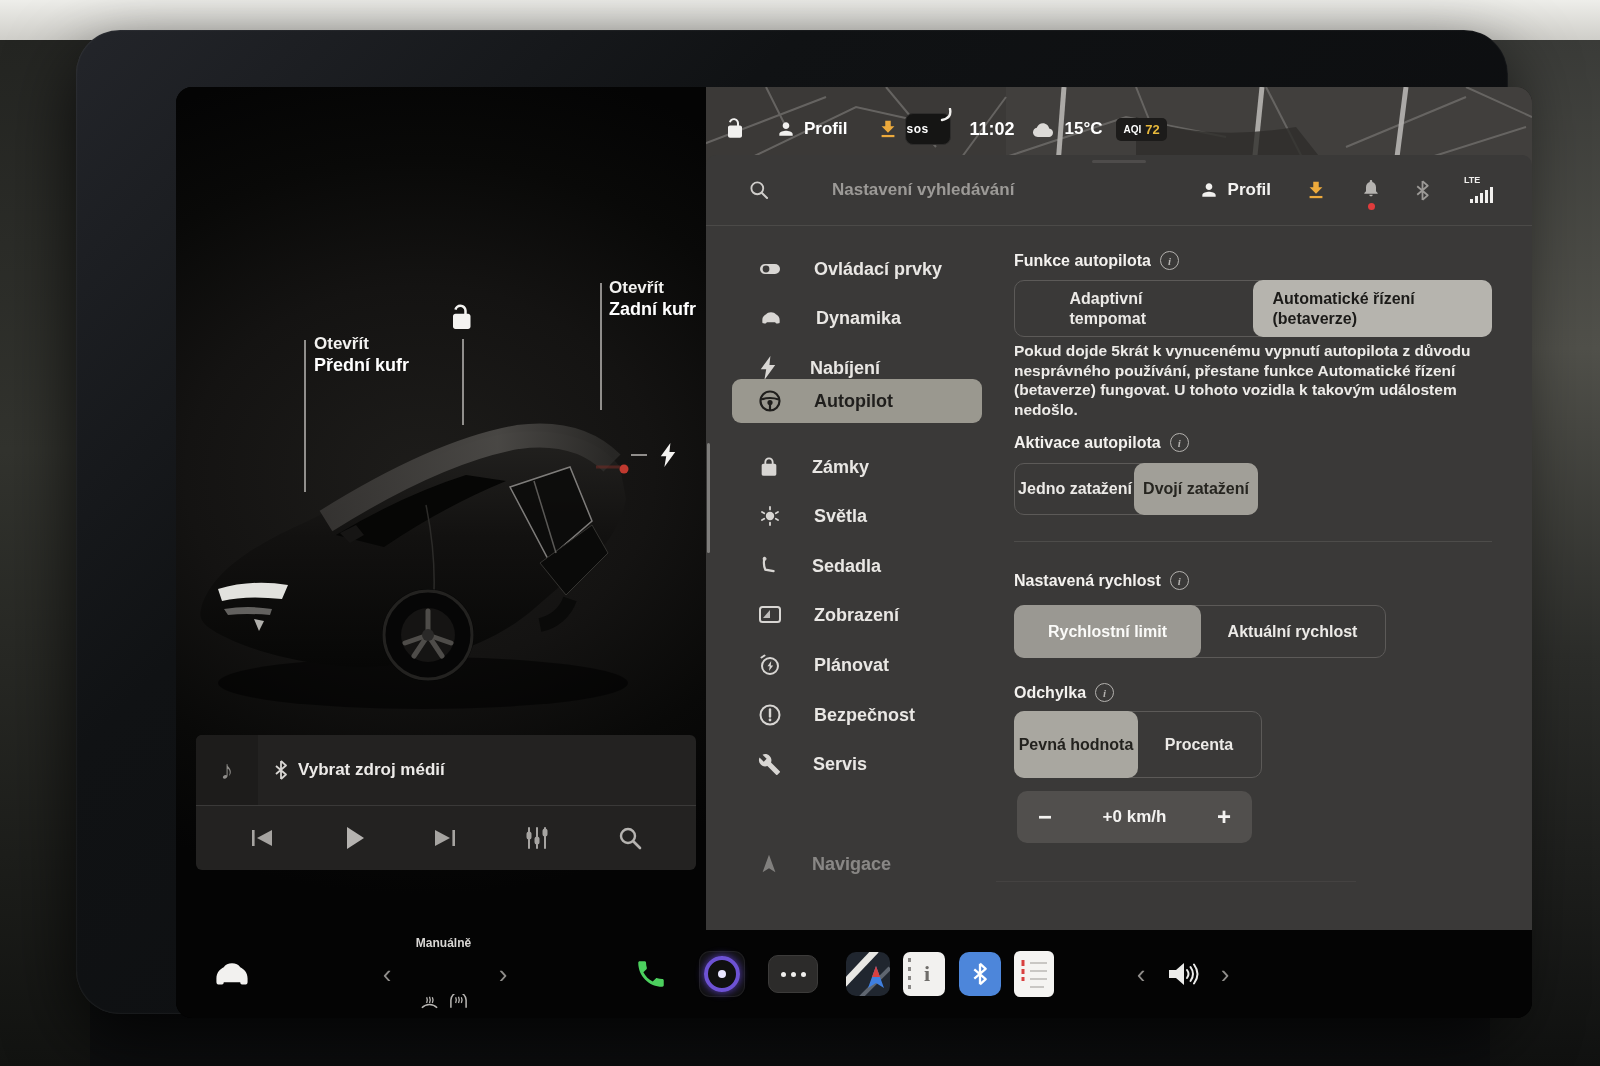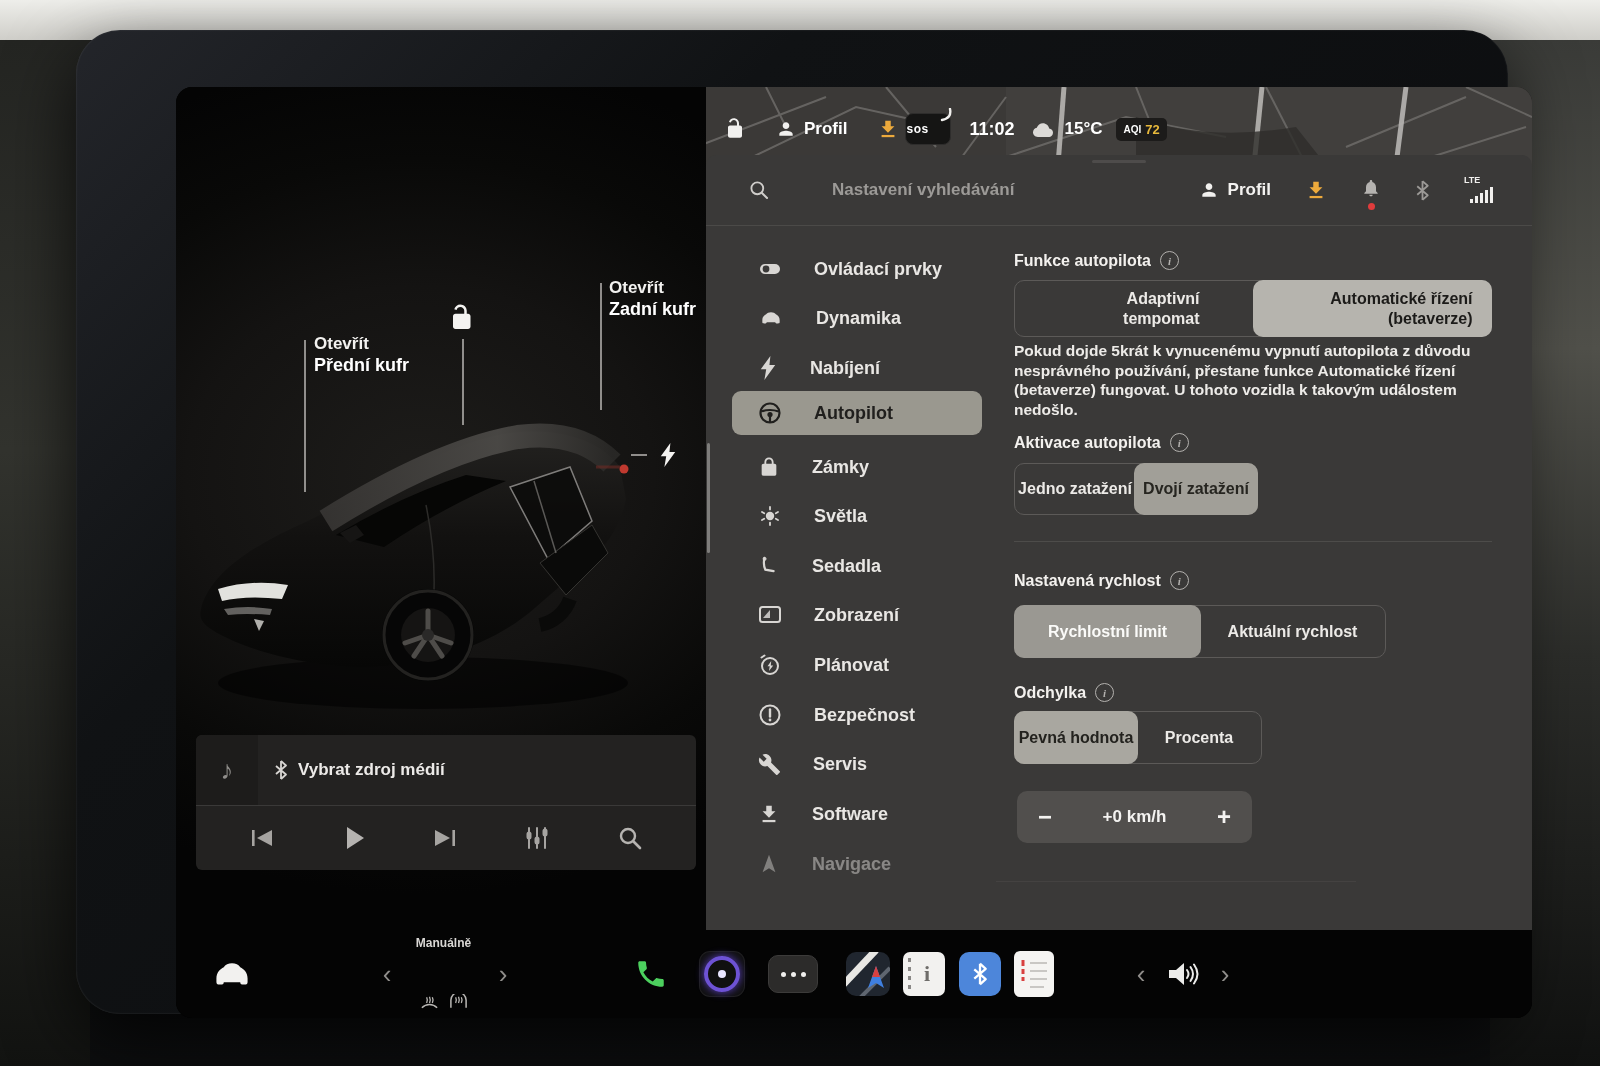--- a/index.html
+++ b/index.html
@@ -61,21 +61,21 @@
   .side-item.dim{opacity:.45;}
   
   .sec-label{position:absolute;left:308px;display:flex;align-items:center;gap:9px;color:#f3f1ee;
     font-size:16px;font-weight:800;}
   .info-i{width:17px;height:17px;border:1.6px solid #b3b1ae;border-radius:50%;color:#b3b1ae;
     font-size:11px;font-weight:800;display:inline-flex;align-items:center;justify-content:center;
     font-family:"Liberation Serif",serif;font-style:italic;}
   .seg{position:absolute;display:flex;border:1px solid #5c5a58;border-radius:10px;box-sizing:border-box;}
   .seg-btn{position:relative;flex:0 0 auto;display:flex;align-items:center;justify-content:center;
     background:none;border:none;color:#eceae7;font-family:"Liberation Sans",sans-serif;
-    font-size:16px;font-weight:700;text-align:right;line-height:20px;cursor:pointer;padding:0;}
+    font-size:16px;font-weight:700;text-align:left;line-height:20px;cursor:pointer;padding:0;}
   .seg-btn span{display:block;}
   .seg-btn.sel{border-radius:10px;margin:-1px;z-index:2;}
   .sel-a{background:#b6b4ae;color:#1c1b19;}
   .sel-b{background:#a19f98;color:#262520;}
   .sel-c{background:#9a9892;color:#fbfbf9;}
   .sel-d{background:#a9a7a0;color:#23221e;}
   #ap-desc{position:absolute;left:308px;top:186px;width:480px;color:#edebe8;font-size:15.5px;
     font-weight:700;line-height:19.5px;}
   .content-divider{position:absolute;left:308px;width:478px;height:1px;background:#4d4c4a;}
   #stepper{position:absolute;left:311px;top:636px;width:235px;height:52px;border-radius:10px;
@@ -344,21 +344,21 @@
             <path fill="#d8d6d3" d="M8,20 C8,14 11,11 15,9 C18,4 30,4 33,9 C37,11 40,14 40,20 L40,24 C40,26 38,26 37,26 L34,26 C33,26 32,25 32,24 L16,24 C16,25 15,26 14,26 L11,26 C10,26 8,26 8,24 Z"></path>
           </svg>
             <span>Dynamika</span>
         </div>
         <div class="side-item" style="top:191px">
           <svg width="20" height="24" viewBox="0 0 14 20">
             <path fill="#d8d6d3" d="M9 0 L1 11 h4.5 L4 20 L13 7.5 H8.2 Z"></path>
           </svg>
             <span>Nabíjení</span>
         </div>
-        <div class="side-item selected" style="top:236px">
+        <div class="side-item selected" style="top:224px">
           <svg width="24" height="24" viewBox="0 0 24 24">
             <circle cx="12" cy="12" r="9.5" stroke="#201f1d" stroke-width="2.2" fill="none"></circle>
             <path d="M3.2,10.5 Q12,7.5 20.8,10.5" stroke="#201f1d" stroke-width="2.2" fill="none"></path>
             <circle cx="12" cy="13.5" r="2.6" fill="#201f1d"></circle>
             <line x1="12" y1="16" x2="12" y2="21" stroke="#201f1d" stroke-width="2.2"></line>
           </svg>
             <span>Autopilot</span>
         </div>
         <div class="side-item" style="top:290px">
           <svg width="22" height="24" viewBox="0 0 24 24">
@@ -409,27 +409,20 @@
             <circle cx="12" cy="17" r="1.4" fill="#d8d6d3"></circle>
           </svg>
             <span>Bezpečnost</span>
         </div>
         <div class="side-item" style="top:587px">
           <svg width="23" height="23" viewBox="0 0 24 24">
             <path fill="#d8d6d3" d="M22.7 19l-9.1-9.1c.9-2.3.4-5-1.5-6.9-2-2-5-2.4-7.4-1.3L9 6 6 9 1.6 4.7C.4 7.1.9 10.1 2.9 12.1c1.9 1.9 4.6 2.4 6.9 1.5l9.1 9.1c.4.4 1 .4 1.4 0l2.3-2.3c.5-.4.5-1.1.1-1.4z"></path>
           </svg>
             <span>Servis</span>
         </div>
-        <div class="side-item" style="top:637px">
-          <svg width="22" height="22" viewBox="0 0 24 24">
-            <path fill="#d8d6d3" d="M19 9h-4V3H9v6H5l7 7 7-7z"></path>
-              <rect x="5" y="18.5" width="14" height="2.4" fill="#d8d6d3"></rect>
-          </svg>
-            <span>Software</span>
-        </div>
         <div class="side-item dim" style="top:687px">
           <svg width="22" height="22" viewBox="0 0 24 24">
             <path fill="#d8d6d3" d="M12 2 L19 21 L12 16.6 L5 21 Z"></path>
           </svg>
             <span>Navigace</span>
         </div>
 
         <div class="sec-label" style="top:96px">
           <span>Funkce autopilota</span>
           <span class="info-i">i</span>
@@ -469,21 +462,21 @@
           </button>
           <button class="seg-btn" style="width:185px">
             <span>Aktuální rychlost</span>
           </button>
         </div>
 
         <div class="sec-label" style="top:528px">
           <span>Odchylka</span>
           <span class="info-i">i</span>
         </div>
-        <div class="seg" style="left:308px;top:556px;width:248px;height:53px">
+        <div class="seg" style="left:308px;top:556px;width:248px;height:67px">
           <button class="seg-btn sel sel-d" style="width:124px">
             <span>Pevná hodnota</span>
           </button>
           <button class="seg-btn" style="width:124px">
             <span>Procenta</span>
           </button>
         </div>
 
         <div id="stepper">
           <button class="step-btn">−</button>

